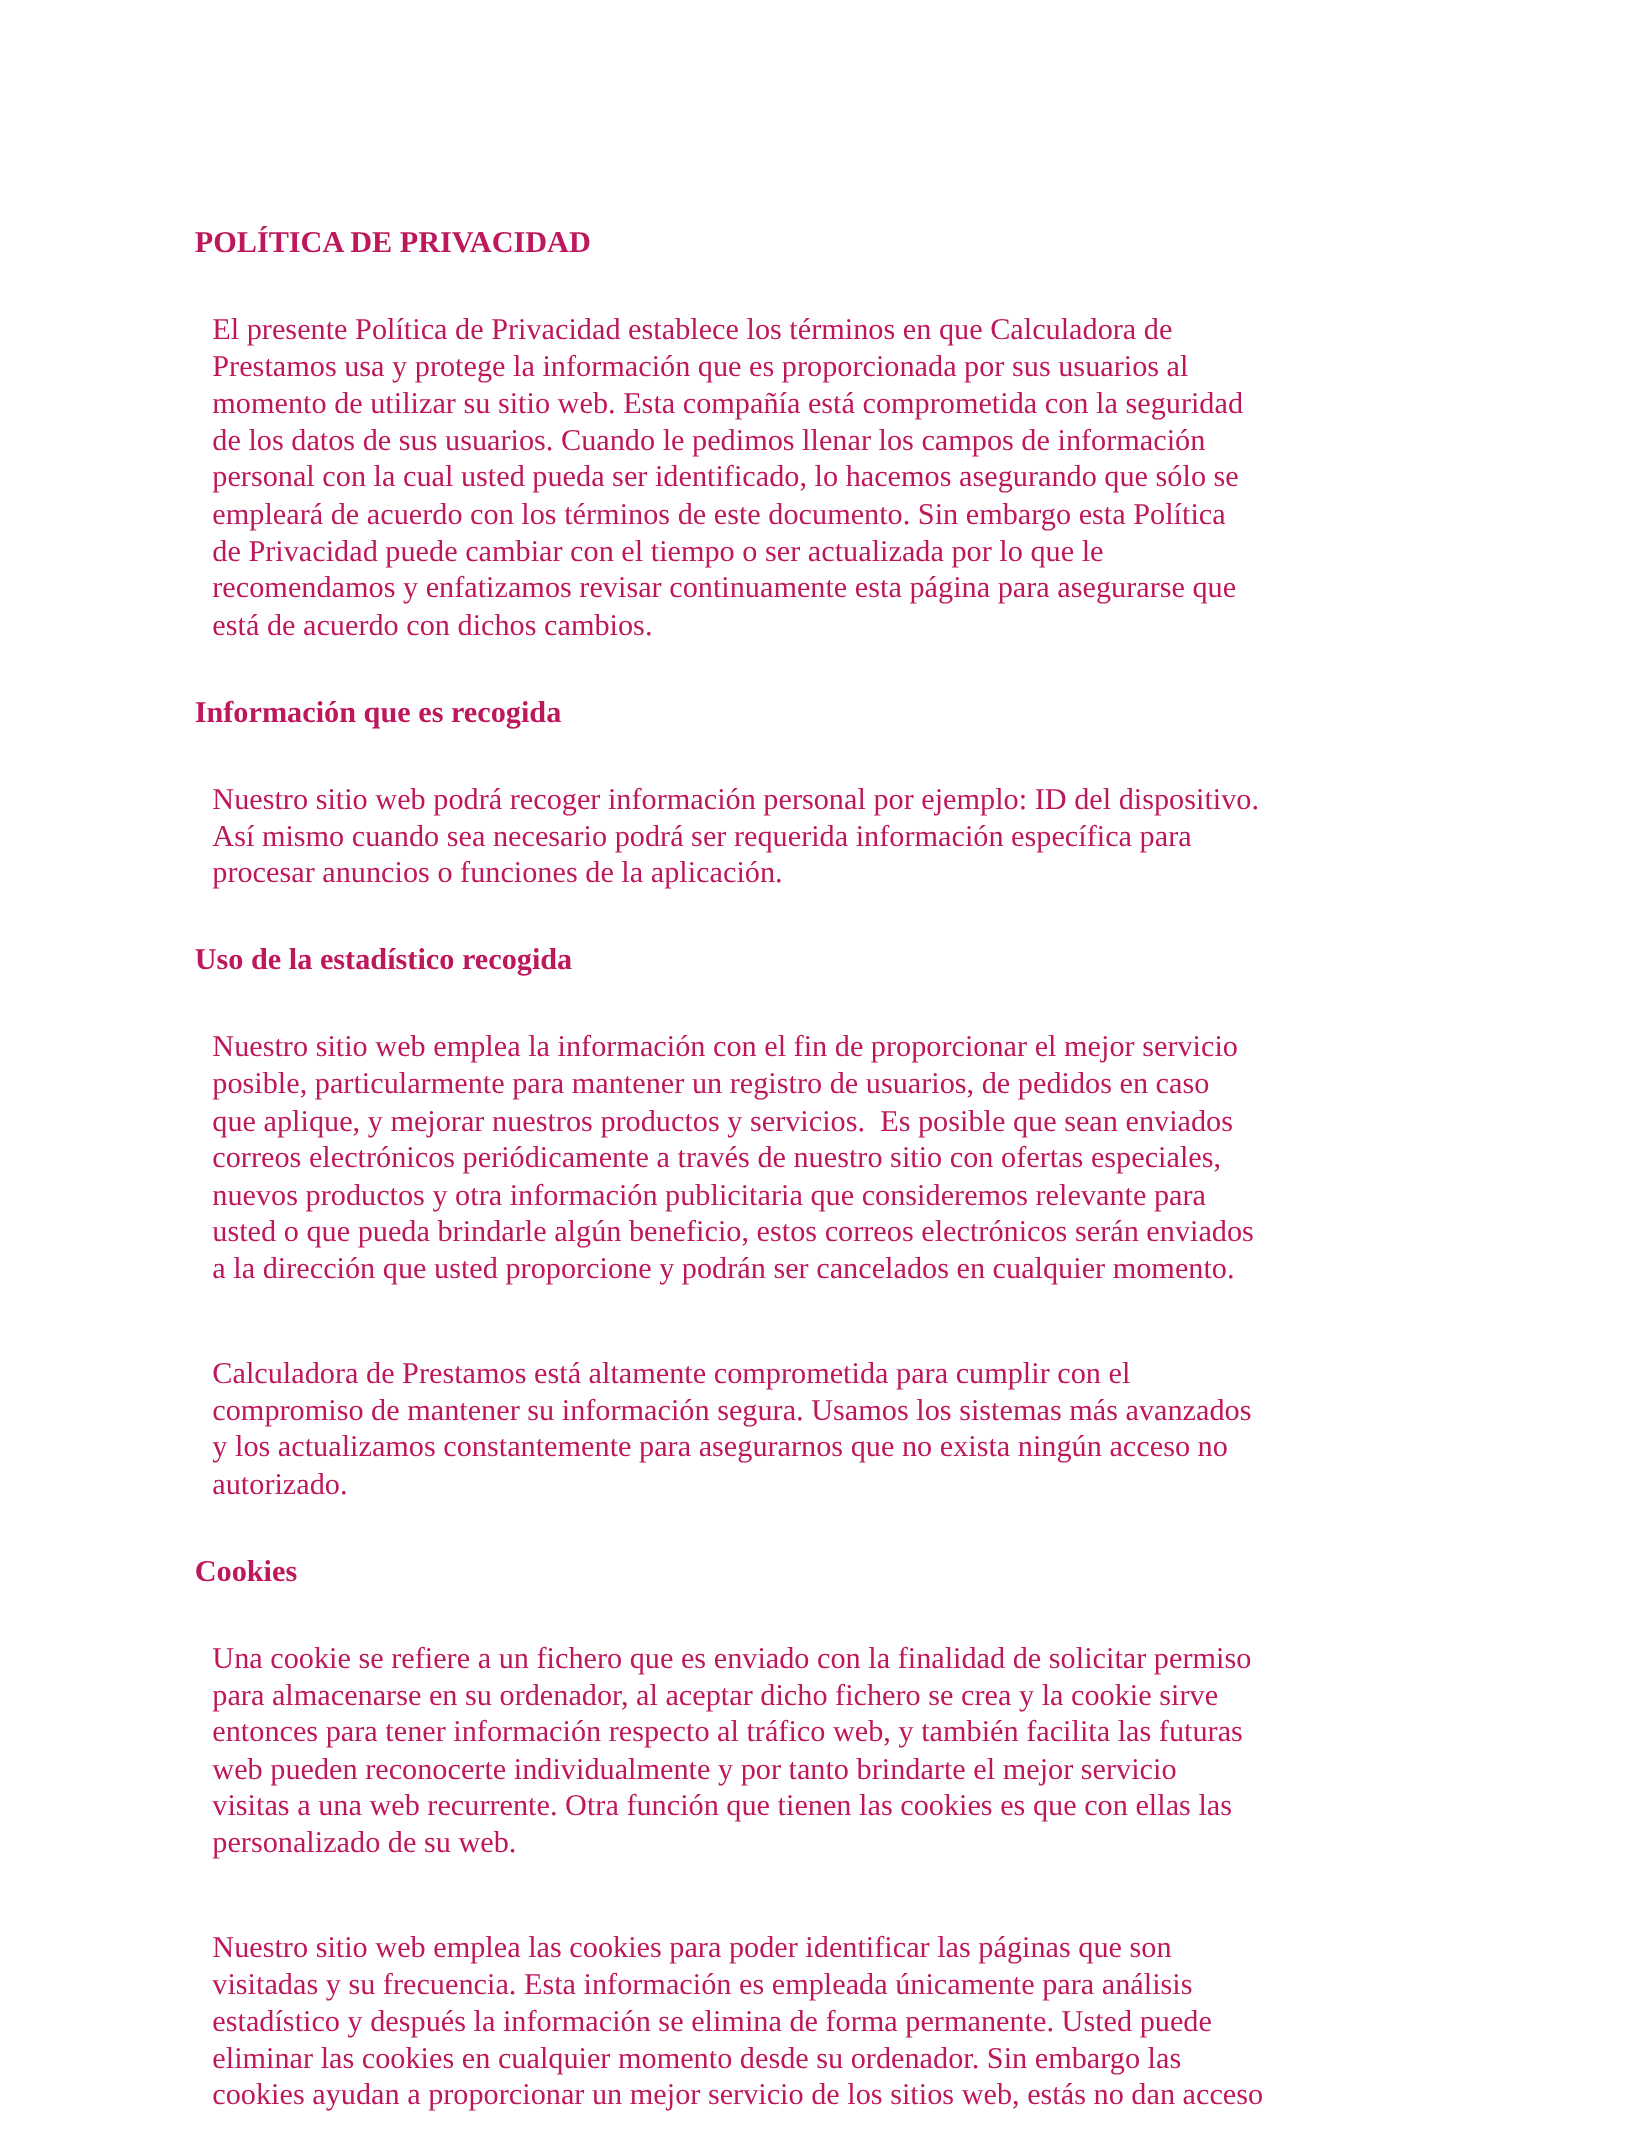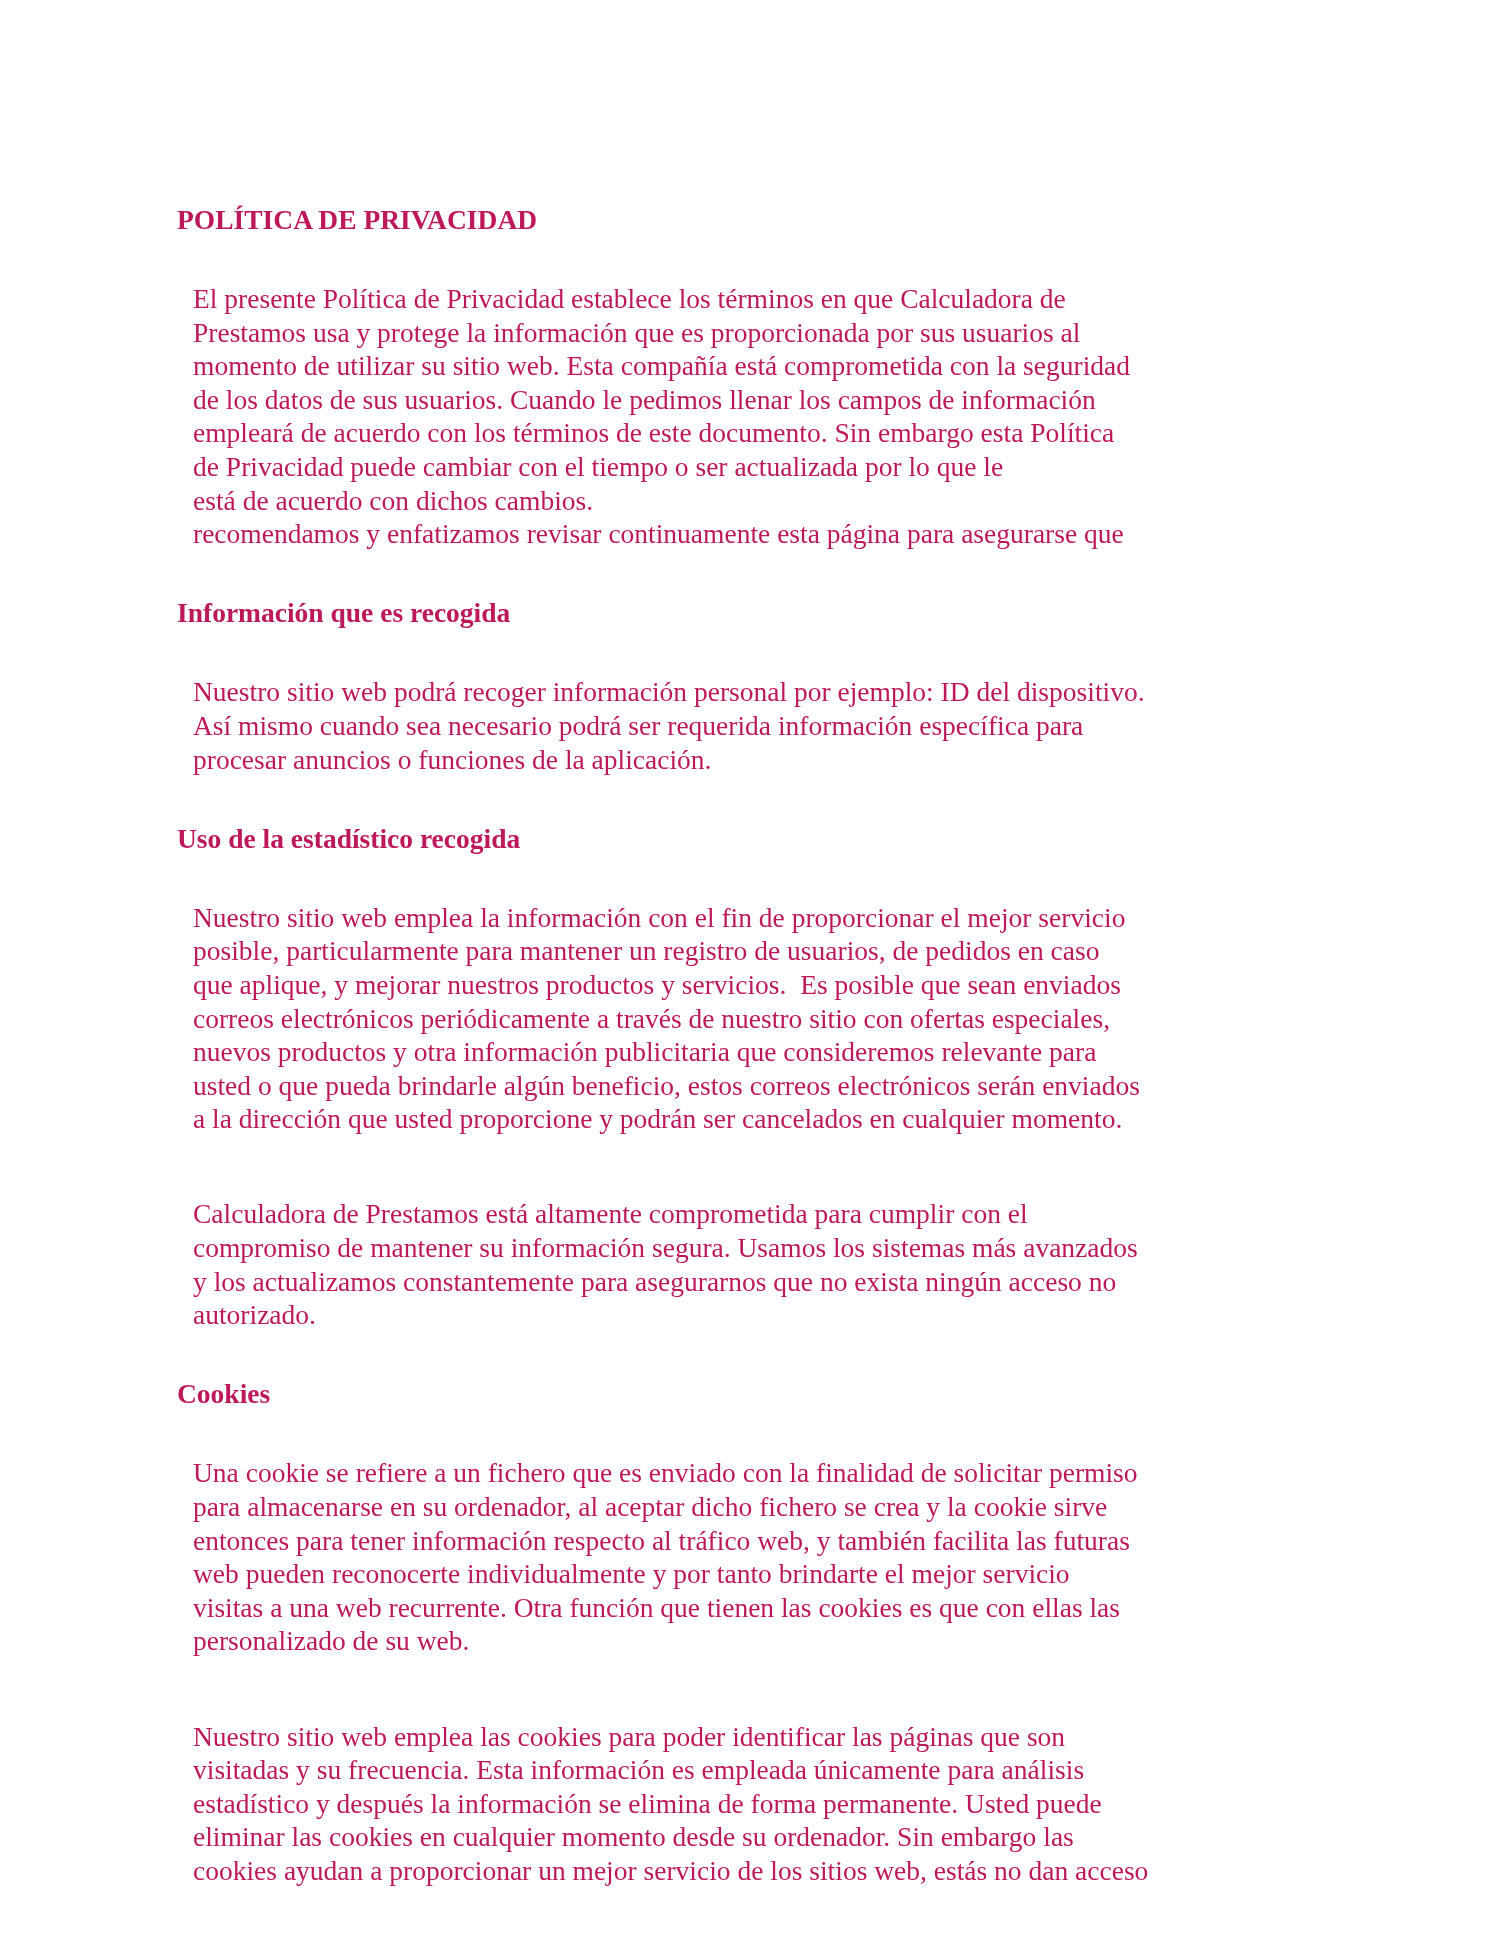--- a/index.html
+++ b/index.html
@@ -19,24 +19,25 @@
 
 <div class="page">
   <h1 class="title">POLÍTICA DE PRIVACIDAD</h1>
   <div class="gap"></div>
 
   <p class="para">
     <span class="line">El presente Política de Privacidad establece los términos en que Calculadora de</span>
     <span class="line">Prestamos usa y protege la información que es proporcionada por sus usuarios al</span>
     <span class="line">momento de utilizar su sitio web. Esta compañía está comprometida con la seguridad</span>
     <span class="line">de los datos de sus usuarios. Cuando le pedimos llenar los campos de información</span>
+    <span class="line">personal con la cual usted pueda ser identificado, lo hacemos asegurando que sólo se</span>
     <span class="line">empleará de acuerdo con los términos de este documento. Sin embargo esta Política</span>
     <span class="line">de Privacidad puede cambiar con el tiempo o ser actualizada por lo que le</span>
+    <span class="line">recomendamos y enfatizamos revisar continuamente esta página para asegurarse que</span>
     <span class="line">está de acuerdo con dichos cambios.</span>
-    <span class="line">recomendamos y enfatizamos revisar continuamente esta página para asegurarse que</span>
   </p>
   <div class="gap"></div>
 
   <h2 class="heading">Información que es recogida</h2>
   <div class="gap"></div>
 
   <p class="para">
     <span class="line">Nuestro sitio web podrá recoger información personal por ejemplo: ID del dispositivo.</span>
     <span class="line">Así mismo cuando sea necesario podrá ser requerida información específica para</span>
     <span class="line">procesar anuncios o funciones de la aplicación.</span>

